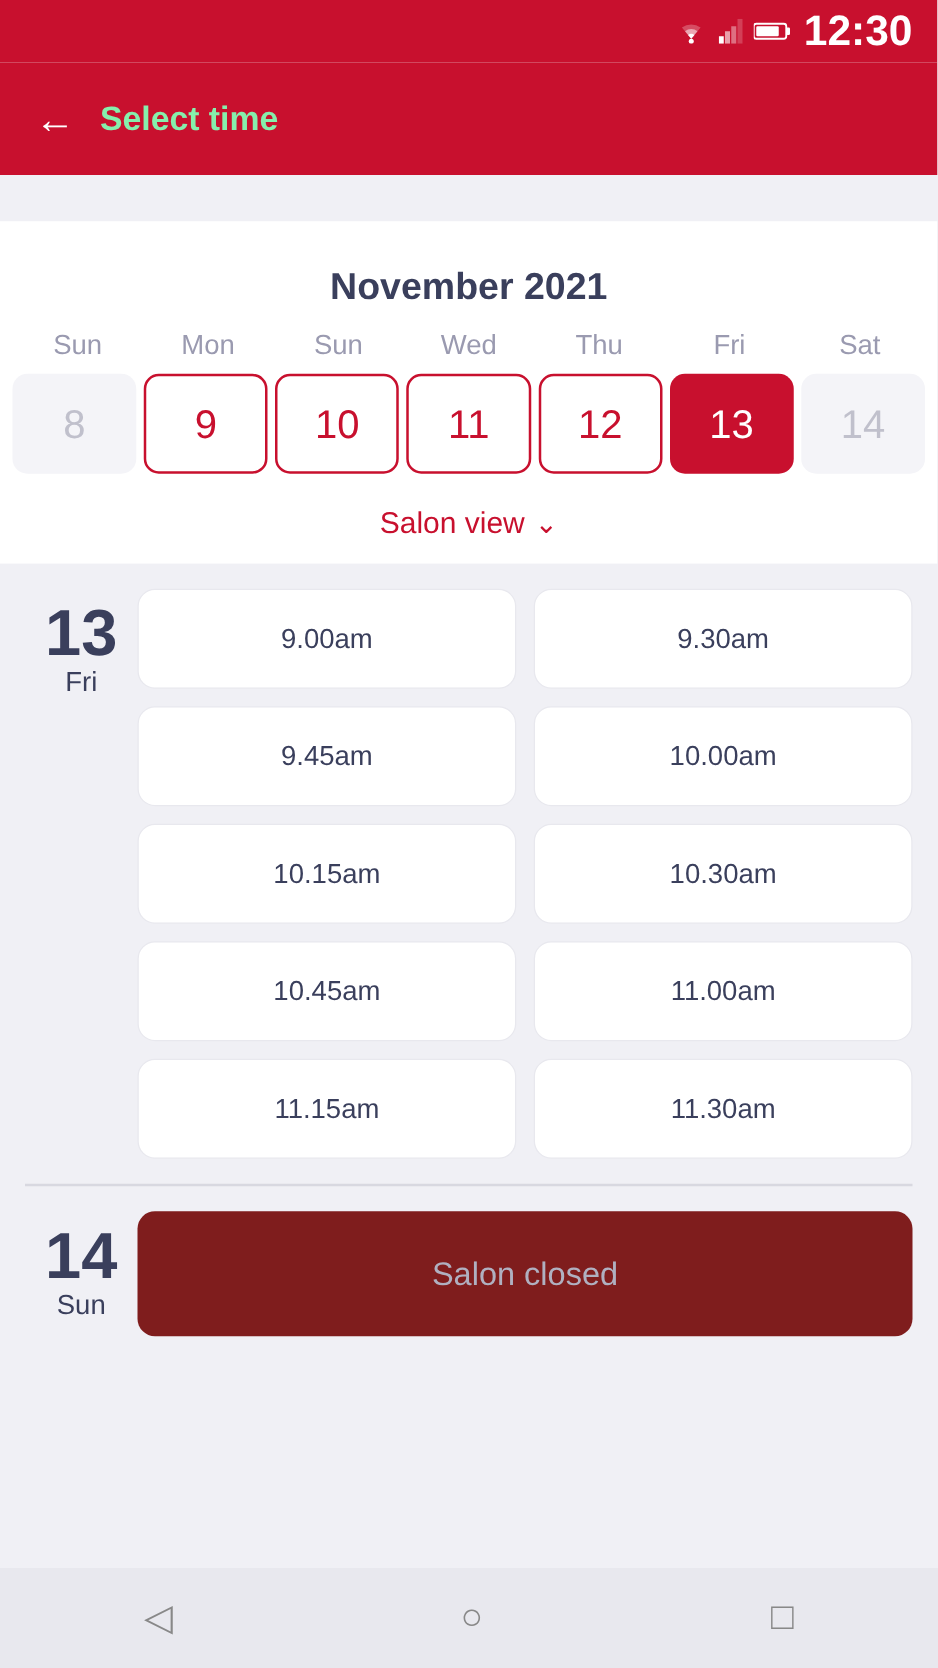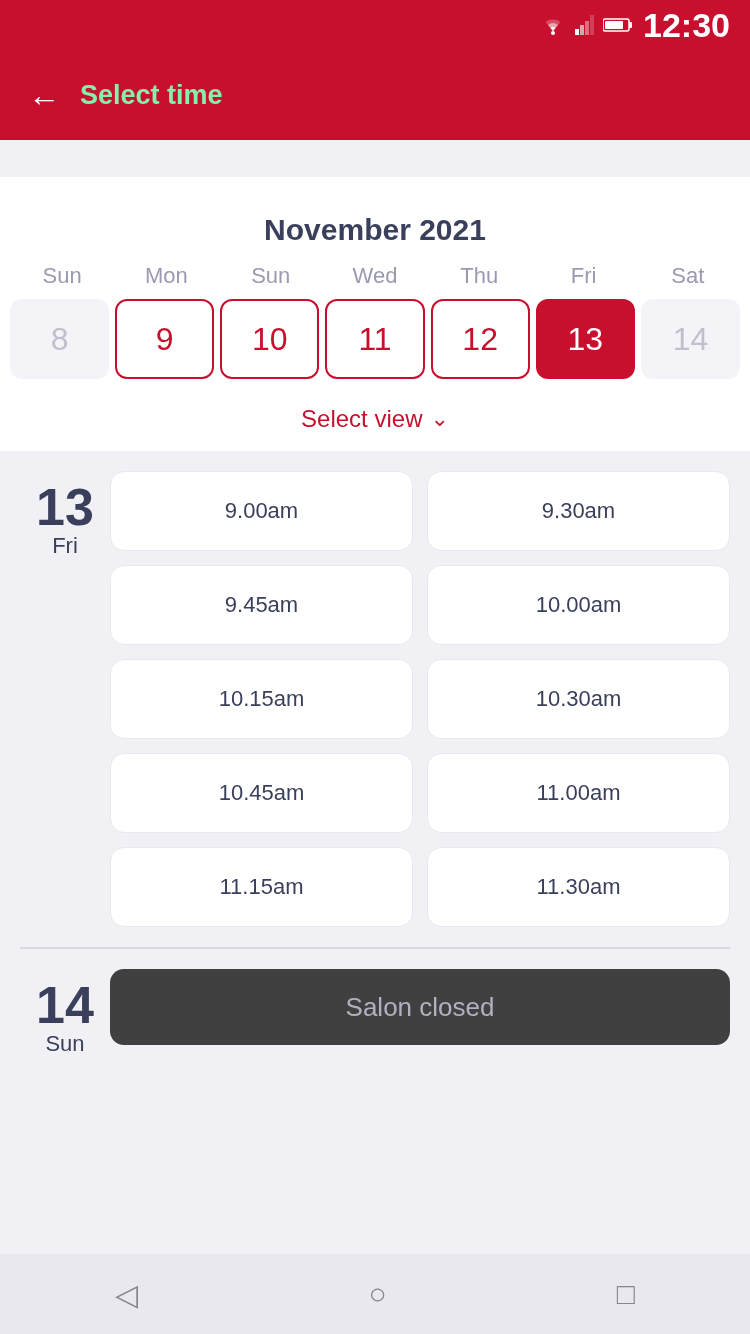--- a/index.html
+++ b/index.html
@@ -195,23 +195,23 @@
     .closed-label-area {
       width: 90px;
       display: flex;
       flex-direction: column;
       align-items: center;
       justify-content: flex-start;
       padding-top: 10px;
     }
     .closed-message {
       flex: 1;
-      background: #404040;
+      background: #7f1d1d;
       border-radius: 14px;
-      height: 76px;
+      height: 100px;
       display: flex;
       align-items: center;
       justify-content: center;
       font-size: 26px;
       color: #b0b0c0;
     }
 
     
     .bottom-nav {
       position: fixed;
@@ -280,21 +280,21 @@
     <div class="date-cell inactive">8</div>
     <div class="date-cell active">9</div>
     <div class="date-cell active">10</div>
     <div class="date-cell active">11</div>
     <div class="date-cell active">12</div>
     <div class="date-cell selected">13</div>
     <div class="date-cell inactive">14</div>
   </div>
 
   <div class="month-view-row">
-    <span class="month-view-label">Select view</span>
+    <span class="month-view-label">Salon view</span>
     <span class="chevron-down">⌄</span>
   </div>
 </div>
 
 <div class="slots-section">
 
   <div class="day-block">
     <div class="day-label">
       <span class="day-number">13</span>
       <span class="day-name">Fri</span>

